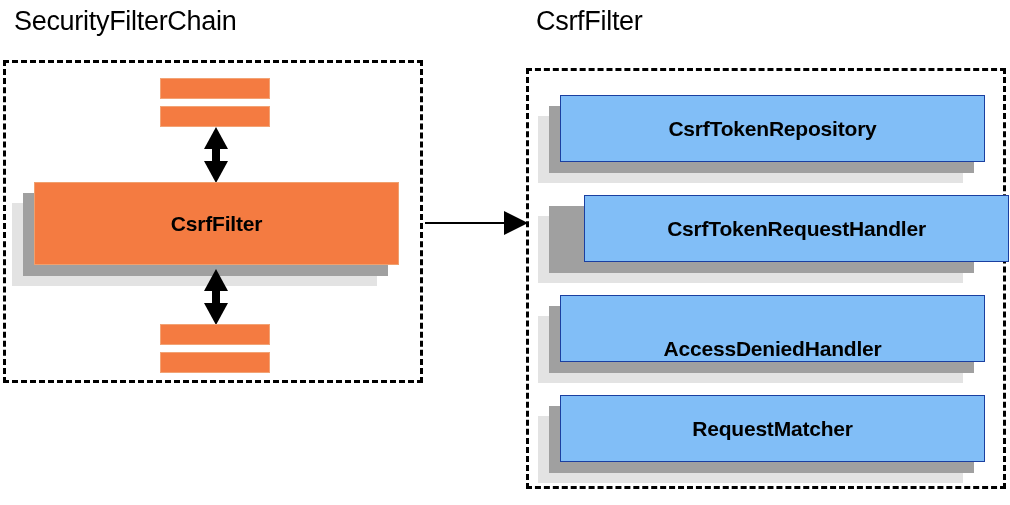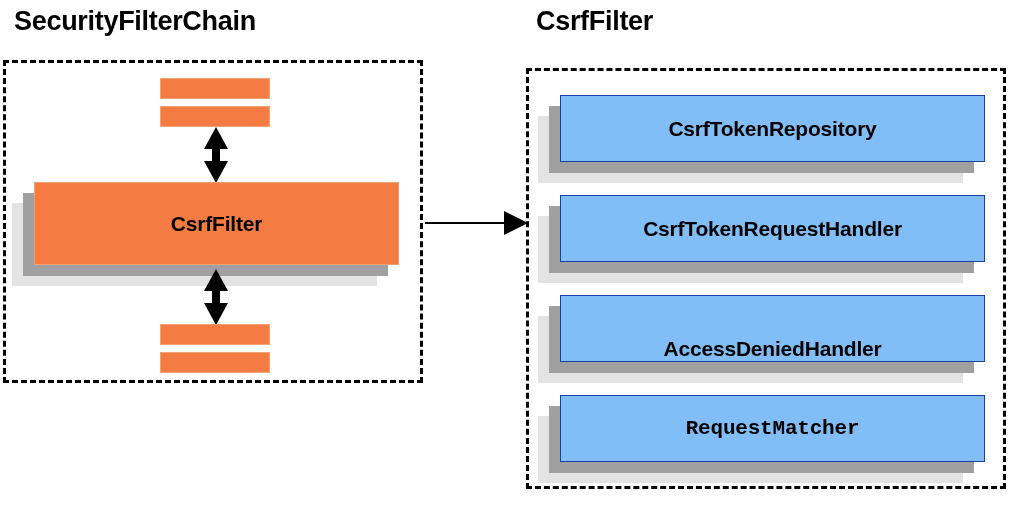--- a/index.html
+++ b/index.html
@@ -16,21 +16,21 @@
     width: 1010px;
     height: 505px;
     background: #ffffff;
     overflow: hidden;
   }
 
   
   .panel-title {
     position: absolute;
     font-size: 27px;
-    font-weight: bold;
+    font-weight: normal;
     color: #000000;
     letter-spacing: -0.3px;
     white-space: nowrap;
     line-height: 1;
   }
   #title-left  { left: 14px;  top: 8px; }
   #title-right { left: 536px; top: 8px; }
 
   
   .dashed-panel {
@@ -147,34 +147,34 @@
     <div class="shadow-light" style="width:425px; height:67px;"></div>
     <div class="shadow-dark" style="width:425px; height:67px;"></div>
     <div class="face" style="width:425px; height:67px;">
       <span class="face-label">CsrfTokenRepository</span>
     </div>
   </div>
 
   <div class="stack blue" style="left:538px; top:195px; width:447px; height:88px;">
     <div class="shadow-light" style="width:425px; height:67px;"></div>
     <div class="shadow-dark" style="width:425px; height:67px;"></div>
-    <div class="face" style="width:425px; height:67px;">
+    <div class="face" style="width:425px; height:67px;margin-left:24px;">
       <span class="face-label">CsrfTokenRequestHandler</span>
     </div>
   </div>
 
   <div class="stack blue" style="left:538px; top:295px; width:447px; height:88px;">
     <div class="shadow-light" style="width:425px; height:67px;"></div>
     <div class="shadow-dark" style="width:425px; height:67px;"></div>
     <div class="face" style="width:425px; height:67px;align-items:flex-end;">
       <span class="face-label">AccessDeniedHandler</span>
     </div>
   </div>
 
   <div class="stack blue" style="left:538px; top:395px; width:447px; height:88px;">
     <div class="shadow-light" style="width:425px; height:67px;"></div>
     <div class="shadow-dark" style="width:425px; height:67px;"></div>
-    <div class="face" style="width:425px; height:67px;font-family:Liberation Mono, monospace;">
+    <div class="face" style="width:425px; height:67px;">
       <span class="face-label">RequestMatcher</span>
     </div>
   </div>
 
 </div>
 
 </body></html>

